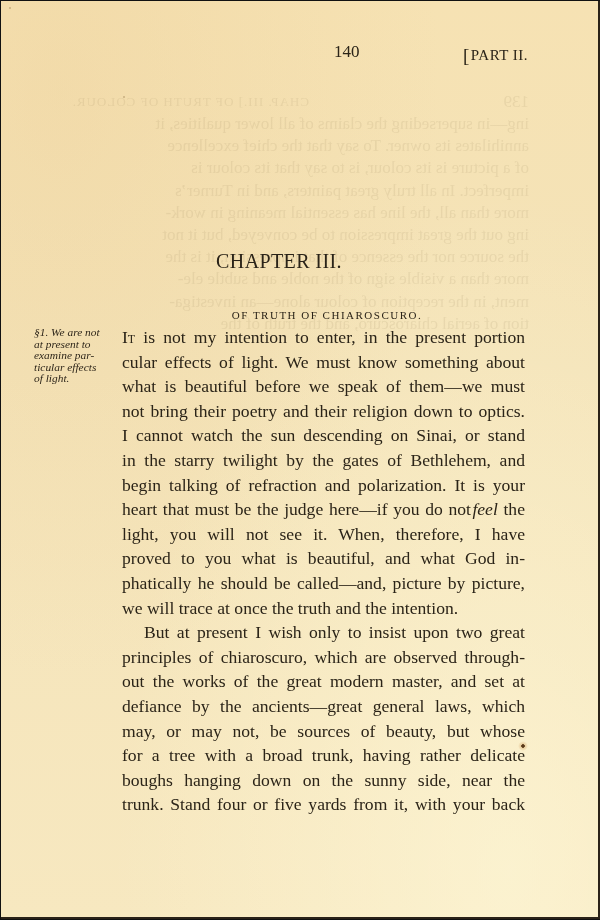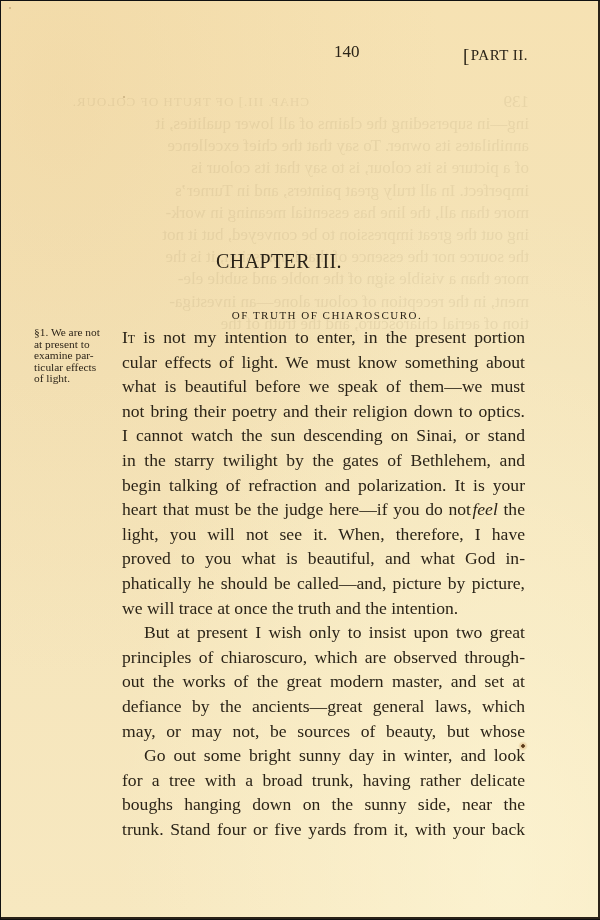--- a/index.html
+++ b/index.html
@@ -50,21 +50,21 @@
     position: absolute; top: 308px; left: 0; width: 600px;
     text-align: center; padding-left: 52px; box-sizing: border-box;
     font-family: "Liberation Serif", serif; font-size: 11px; color: #2a2318;
     letter-spacing: 1.5px;
   }
   .sidenote {
     position: absolute; left: 33px; top: 326px; width: 90px;
     font-family: "Liberation Serif", serif; font-size: 11.4px; line-height: 11.6px;
     color: #2e261a;
   }
-  .sidenote .line { display: block; white-space: nowrap; }
+  .sidenote .line { display: block; white-space: nowrap; font-style: italic; }
 
   .body-text {
     position: absolute; left: 121px; top: 324px; width: 403px;
     font-family: "Liberation Serif", serif; font-size: 17.6px; line-height: 24.6px;
     color: #2b2418;
   }
   .body-text .ln {
     display: block; white-space: nowrap; text-align: justify; text-align-last: justify;
     height: 24.6px;
   }
@@ -124,21 +124,20 @@
     <span class="ln"><span>heart that must be the judge here—if you do not</span> <i>feel</i><span> the</span></span>
     <span class="ln">light, you will not see it.  When, therefore, I have</span>
     <span class="ln">proved to you what is beautiful, and what God in-</span>
     <span class="ln">phatically he should be called—and, picture by picture,</span>
     <span class="ln last">we will trace at once the truth and the intention.</span>
     <span class="ln indent">But at present I wish only to insist upon two great</span>
     <span class="ln">principles of chiaroscuro, which are observed through-</span>
     <span class="ln">out the works of the great modern master, and set at</span>
     <span class="ln">defiance by the ancients—great general laws, which</span>
     <span class="ln">may, or may not, be sources of beauty, but whose</span>
-    <span class="ln indent">Go out some bright sunny day in winter, and look</span>
     <span class="ln">for a tree with a broad trunk, having rather delicate</span>
     <span class="ln">boughs hanging down on the sunny side, near the</span>
     <span class="ln">trunk.  Stand four or five yards from it, with your back</span>
 
   </div>
 
   <div class="foxing"></div>
   <div class="speck" style="left:122px;top:95px"></div>
   <div class="speck" style="left:8px;top:6px"></div>
 </div>

